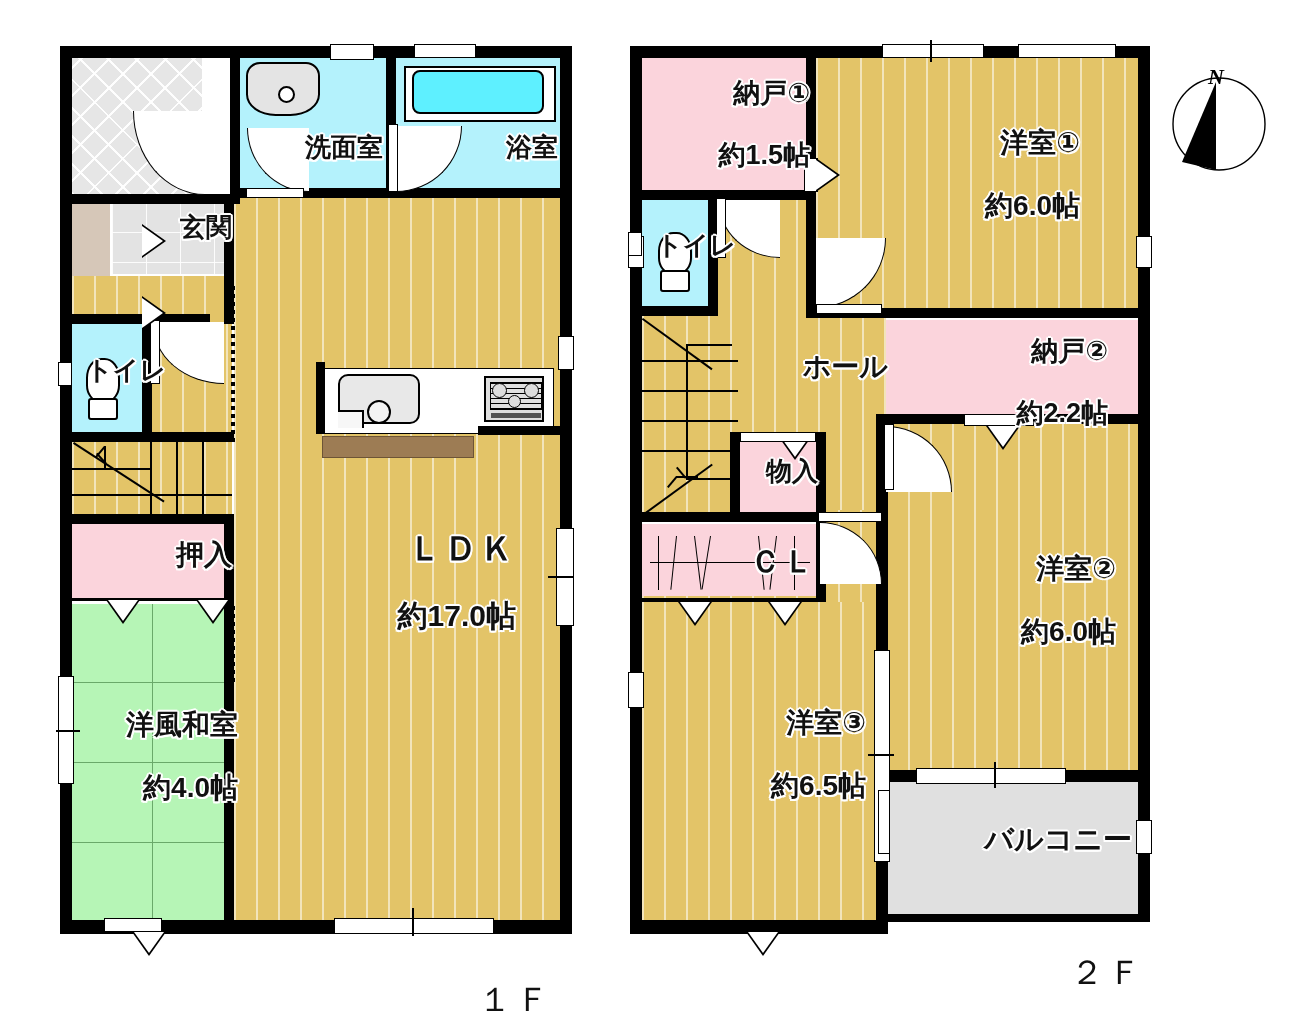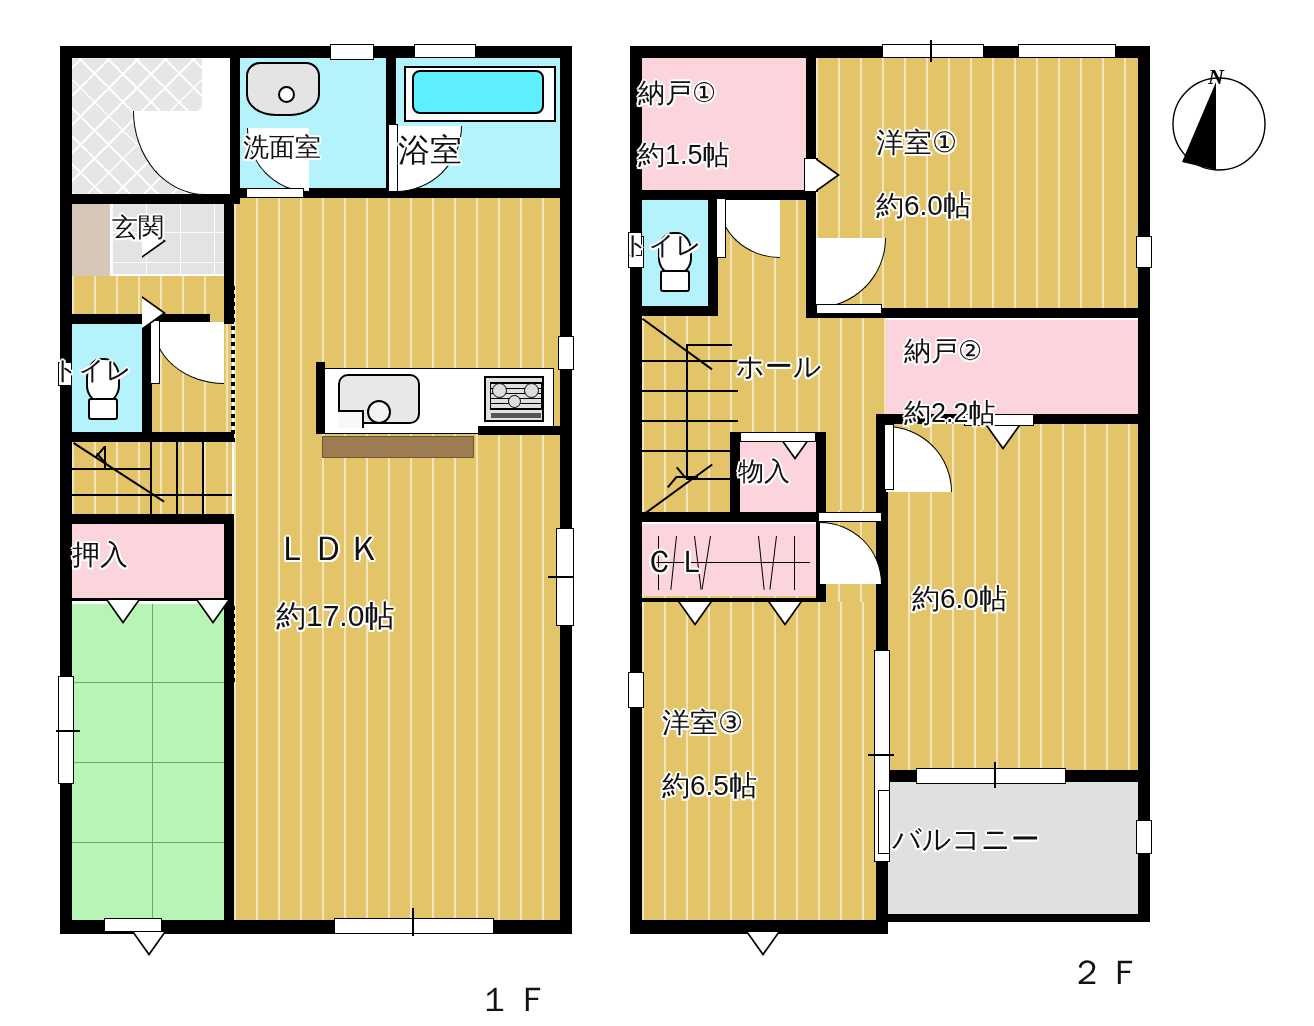--- a/index.html
+++ b/index.html
@@ -53,22 +53,22 @@
   .tri-dn:after{content:"";position:absolute;left:-15px;top:-24px;width:0;height:0;
           border-left:15px solid transparent;border-right:15px solid transparent;
           border-top:21px solid #fff;}
   .tri-rt{position:absolute;width:0;height:0;border-top:17px solid transparent;
           border-bottom:17px solid transparent;border-left:24px solid #000;}
   .tri-rt:after{content:"";position:absolute;left:-24px;top:-15px;width:0;height:0;
           border-top:15px solid transparent;border-bottom:15px solid transparent;
           border-left:21px solid #fff;}
 
   
-  .lbl{position:absolute;text-align:left;color:#111;
-       font-weight:400;line-height:1.18;white-space:nowrap;
+  .lbl{position:absolute;text-align:right;color:#111;
+       font-weight:700;line-height:1.18;white-space:nowrap;
        text-shadow:
          2px 0 0 #fff,-2px 0 0 #fff,0 2px 0 #fff,0 -2px 0 #fff,
          1.5px 1.5px 0 #fff,-1.5px 1.5px 0 #fff,1.5px -1.5px 0 #fff,-1.5px -1.5px 0 #fff;}
   .lbl .l1{display:block;}
   .lbl .l2{display:block;margin-top:30px;}
   .f-lbl{position:absolute;font-size:34px;letter-spacing:4px;color:#111;font-weight:400;}
 
   
   .bath-tub{position:absolute;background:#5ef0ff;border:2px solid #000;border-radius:8px;box-sizing:border-box;}
   .bath-room-in{position:absolute;background:#fff;border:2px solid #000;box-sizing:border-box;}
@@ -221,32 +221,36 @@
 
   <div class="toilet-bowl" style="left:86px;top:358px;width:34px;height:44px;border-radius:45% 45% 38% 38%;"></div>
   <div class="toilet-bowl" style="left:88px;top:398px;width:30px;height:22px;border-radius:3px;"></div>
 
   <div class="lbl" style="left:112px;top:212px;width:120px;font-size:26px;">
     <span class="l1">玄関</span>
   </div>
   <div class="lbl" style="left:243px;top:132px;width:140px;font-size:26px;">
     <span class="l1">洗面室</span>
   </div>
-  <div class="lbl" style="left:398px;top:132px;width:160px;font-size:32px;">
+  <div class="lbl" style="left:398px;top:132px;width:160px;font-size:26px;">
     <span class="l1">浴室</span>
   </div>
   <div class="lbl" style="left:52px;top:355px;width:114px;font-size:26px;">
     <span class="l1">トイレ</span>
   </div>
   <div class="lbl" style="left:276px;top:528px;width:240px;font-size:34px;">
     <span class="l1" style="letter-spacing:2px;">ＬＤＫ</span>
     <span class="l2" style="font-size:30px;">約17.0帖</span>
   </div>
   <div class="lbl" style="left:72px;top:538px;width:160px;font-size:28px;">
     <span class="l1">押入</span>
+  </div>
+  <div class="lbl" style="left:66px;top:708px;width:172px;font-size:28px;">
+    <span class="l1">洋風和室</span>
+    <span class="l2" style="font-size:28px;">約4.0帖</span>
   </div>
 
   <div class="f-lbl" style="left:478px;top:977px;">１Ｆ</div>
 </div>
 
 <div class="plan" style="left:620px;top:0;width:560px;height:1000px;">
 
   <div class="plan pink" style="left:22px;top:58px;width:164px;height:132px;"></div>
 
   <div class="plan water" style="left:22px;top:198px;width:74px;height:110px;"></div>
@@ -393,20 +397,21 @@
   </div>
   <div class="lbl" style="left:256px;top:126px;width:204px;font-size:28px;">
     <span class="l1">洋室①</span>
     <span class="l2" style="font-size:28px;">約6.0帖</span>
   </div>
   <div class="lbl" style="left:284px;top:336px;width:204px;font-size:27px;">
     <span class="l1">納戸②</span>
     <span class="l2" style="font-size:27px;">約2.2帖</span>
   </div>
   <div class="lbl" style="left:292px;top:552px;width:204px;font-size:28px;">
+    <span class="l1">洋室②</span>
     <span class="l2" style="font-size:28px;">約6.0帖</span>
   </div>
   <div class="lbl" style="left:42px;top:706px;width:204px;font-size:28px;">
     <span class="l1">洋室③</span>
     <span class="l2" style="font-size:28px;">約6.5帖</span>
   </div>
   <div class="lbl" style="left:272px;top:822px;width:240px;font-size:29px;">
     <span class="l1">バルコニー</span>
   </div>
 

